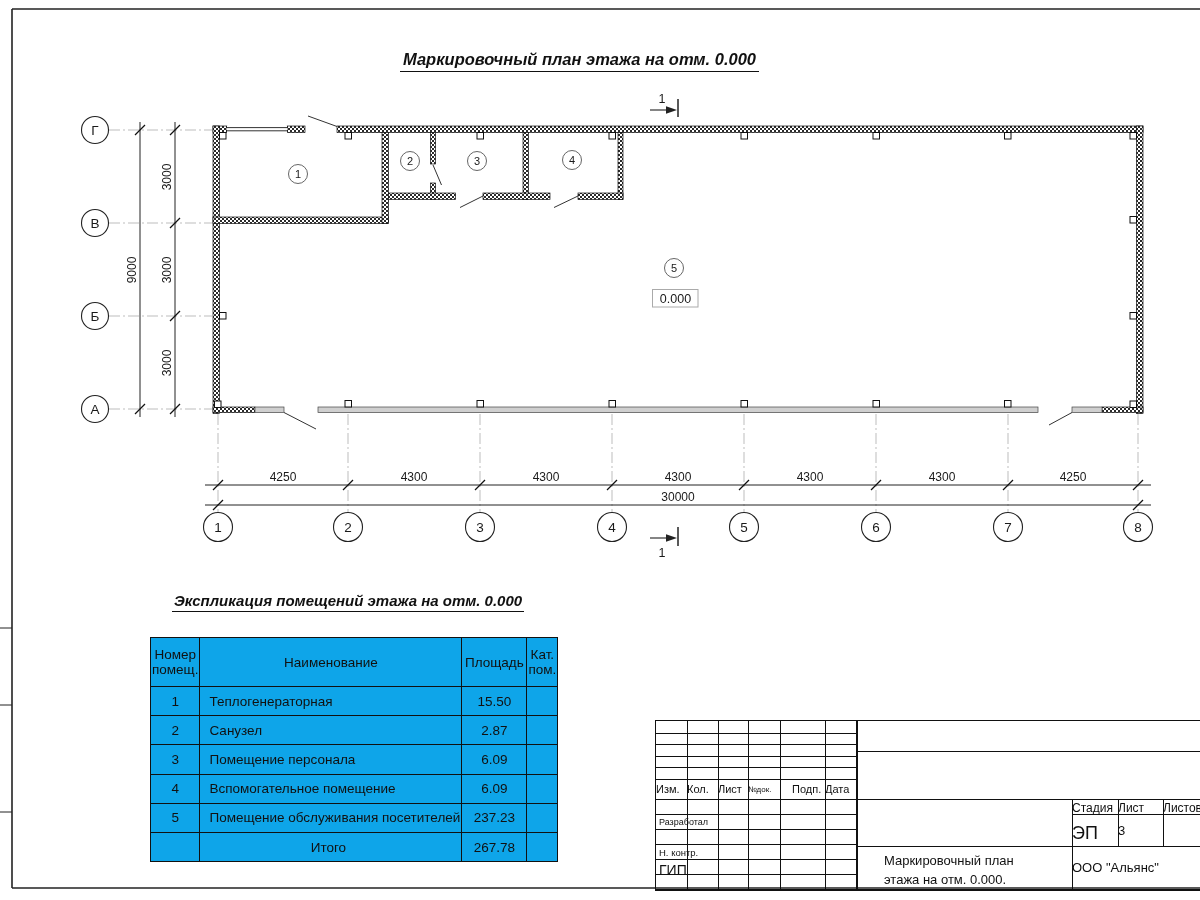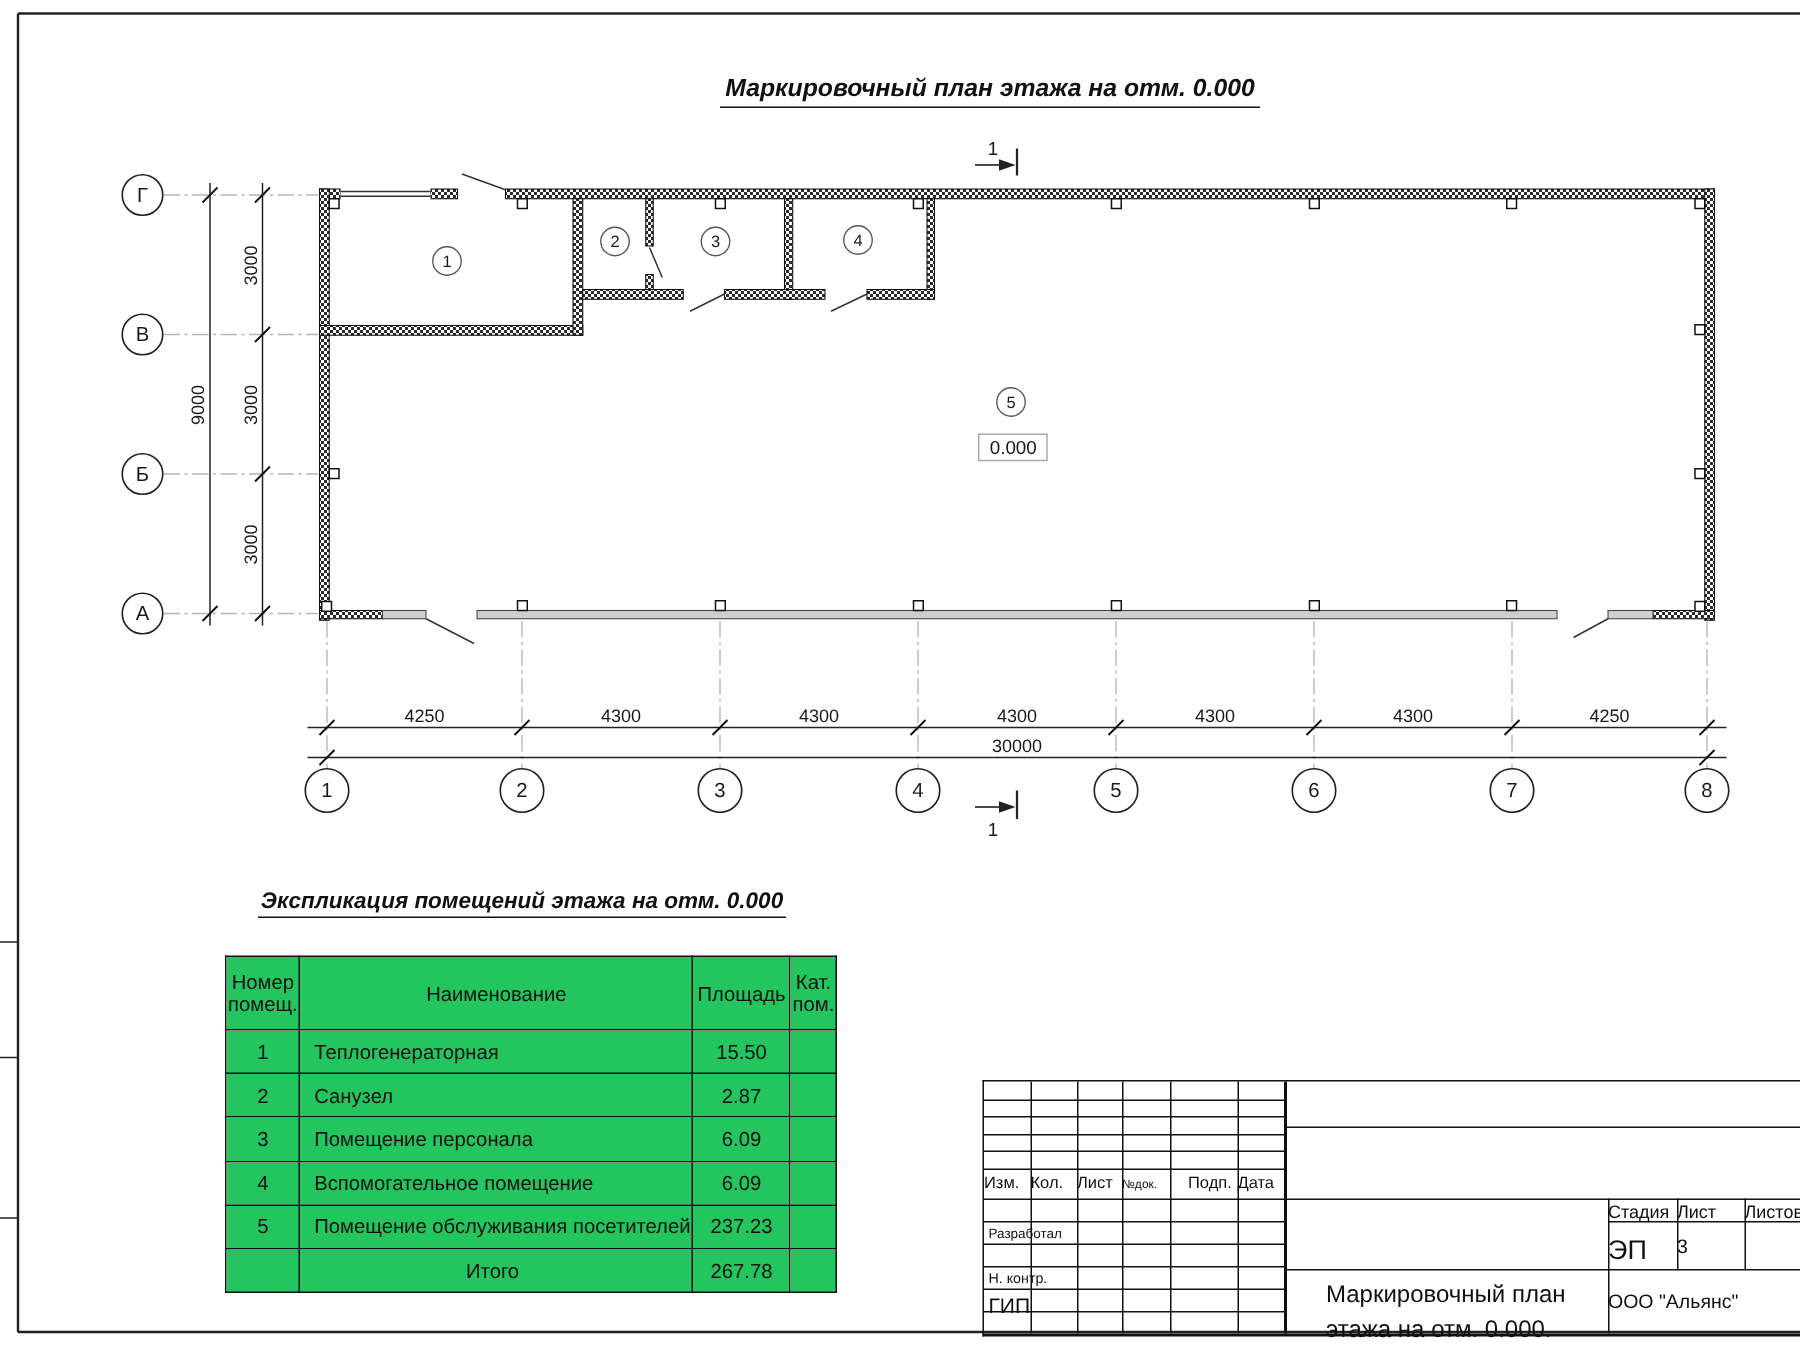--- a/index.html
+++ b/index.html
@@ -2,31 +2,31 @@
 <html><head>
 <meta charset="utf-8">
 <style>
   html,body{margin:0;padding:0;}
   body{width:1200px;height:900px;position:relative;background:#ffffff;overflow:hidden;
        font-family:"Liberation Sans",sans-serif;color:#111;}
   .abs{position:absolute;}
   svg text{font-family:"Liberation Sans",sans-serif;fill:#1a1a1a;}
 
   
-  .sheet-title{left:400px;top:50px;width:520px;text-align:center;}
+  .sheet-title{left:400px;top:50px;width:520px;text-align:left;}
   .sheet-title span{display:inline-block;font:italic bold 16.5px "Liberation Sans",sans-serif;
        border-bottom:1.6px solid #111;padding:0 3px 2px;}
   .expl-title{left:150px;top:592px;width:396px;text-align:center;}
   .expl-title span{display:inline-block;font:italic bold 15px "Liberation Sans",sans-serif;
        border-bottom:1.4px solid #111;padding:0 2px 2px;text-align:right;}
 
   
   table.expl{left:150px;top:637px;border-collapse:collapse;table-layout:fixed;}
   table.expl td,table.expl th{border:1.3px solid #111;font:13.5px "Liberation Sans",sans-serif;
-       color:#111;background:#22c55e;overflow:hidden;white-space:nowrap;}
+       color:#111;background:#0ea5e9;overflow:hidden;white-space:nowrap;}
   table.expl th{font-weight:normal;text-align:center;height:46px;white-space:normal;}
   table.expl td{height:26.2px;text-align:center;}
   table.expl td.nm{text-align:left;padding-left:9px;}
   table.expl td.tot{padding-right:6px;}
 
   
   .tb{left:655px;top:720px;width:560px;height:168px;
       border-top:1.6px solid #111;border-left:1.6px solid #111;border-bottom:2px solid #111;}
   .tb .hl{position:absolute;height:1.2px;background:#111;}
   .tb .vl{position:absolute;width:1.2px;background:#111;}
@@ -336,15 +336,15 @@
   <div class="lbl" style="left:3px;top:97px;width:60px;text-align:left;font-size:9px">Разработал</div>
   <div class="lbl" style="left:3px;top:127px;width:76px;text-align:left;font-size:9.5px">Н. контр.</div>
   <div class="lbl" style="left:3px;top:142px;width:60px;text-align:left;font-size:14px">ГИП</div>
 
   <div class="lbl" style="left:416px;top:81px;width:46px;font-size:12px">Стадия</div>
   <div class="lbl" style="left:462px;top:81px;width:45px;font-size:12px">Лист</div>
   <div class="lbl" style="left:507px;top:81px;width:53px;font-size:12px">Листов</div>
   <div class="lbl" style="left:416px;top:103px;width:46px;font-size:18px">ЭП</div>
   <div class="lbl" style="left:462px;top:103px;width:45px;font-size:13px">3</div>
 
-  <div class="lbl" style="left:228px;top:131px;width:160px;font-size:16px;line-height:1.45">Маркировочный план этажа на отм. 0.000.</div>
+  <div class="lbl" style="left:228px;top:131px;width:160px;font-size:13px;line-height:1.45">Маркировочный план этажа на отм. 0.000.</div>
   <div class="lbl" style="left:416px;top:140px;width:144px;font-size:13px">ООО "Альянс"</div>
 </div>
 
 </body></html>

